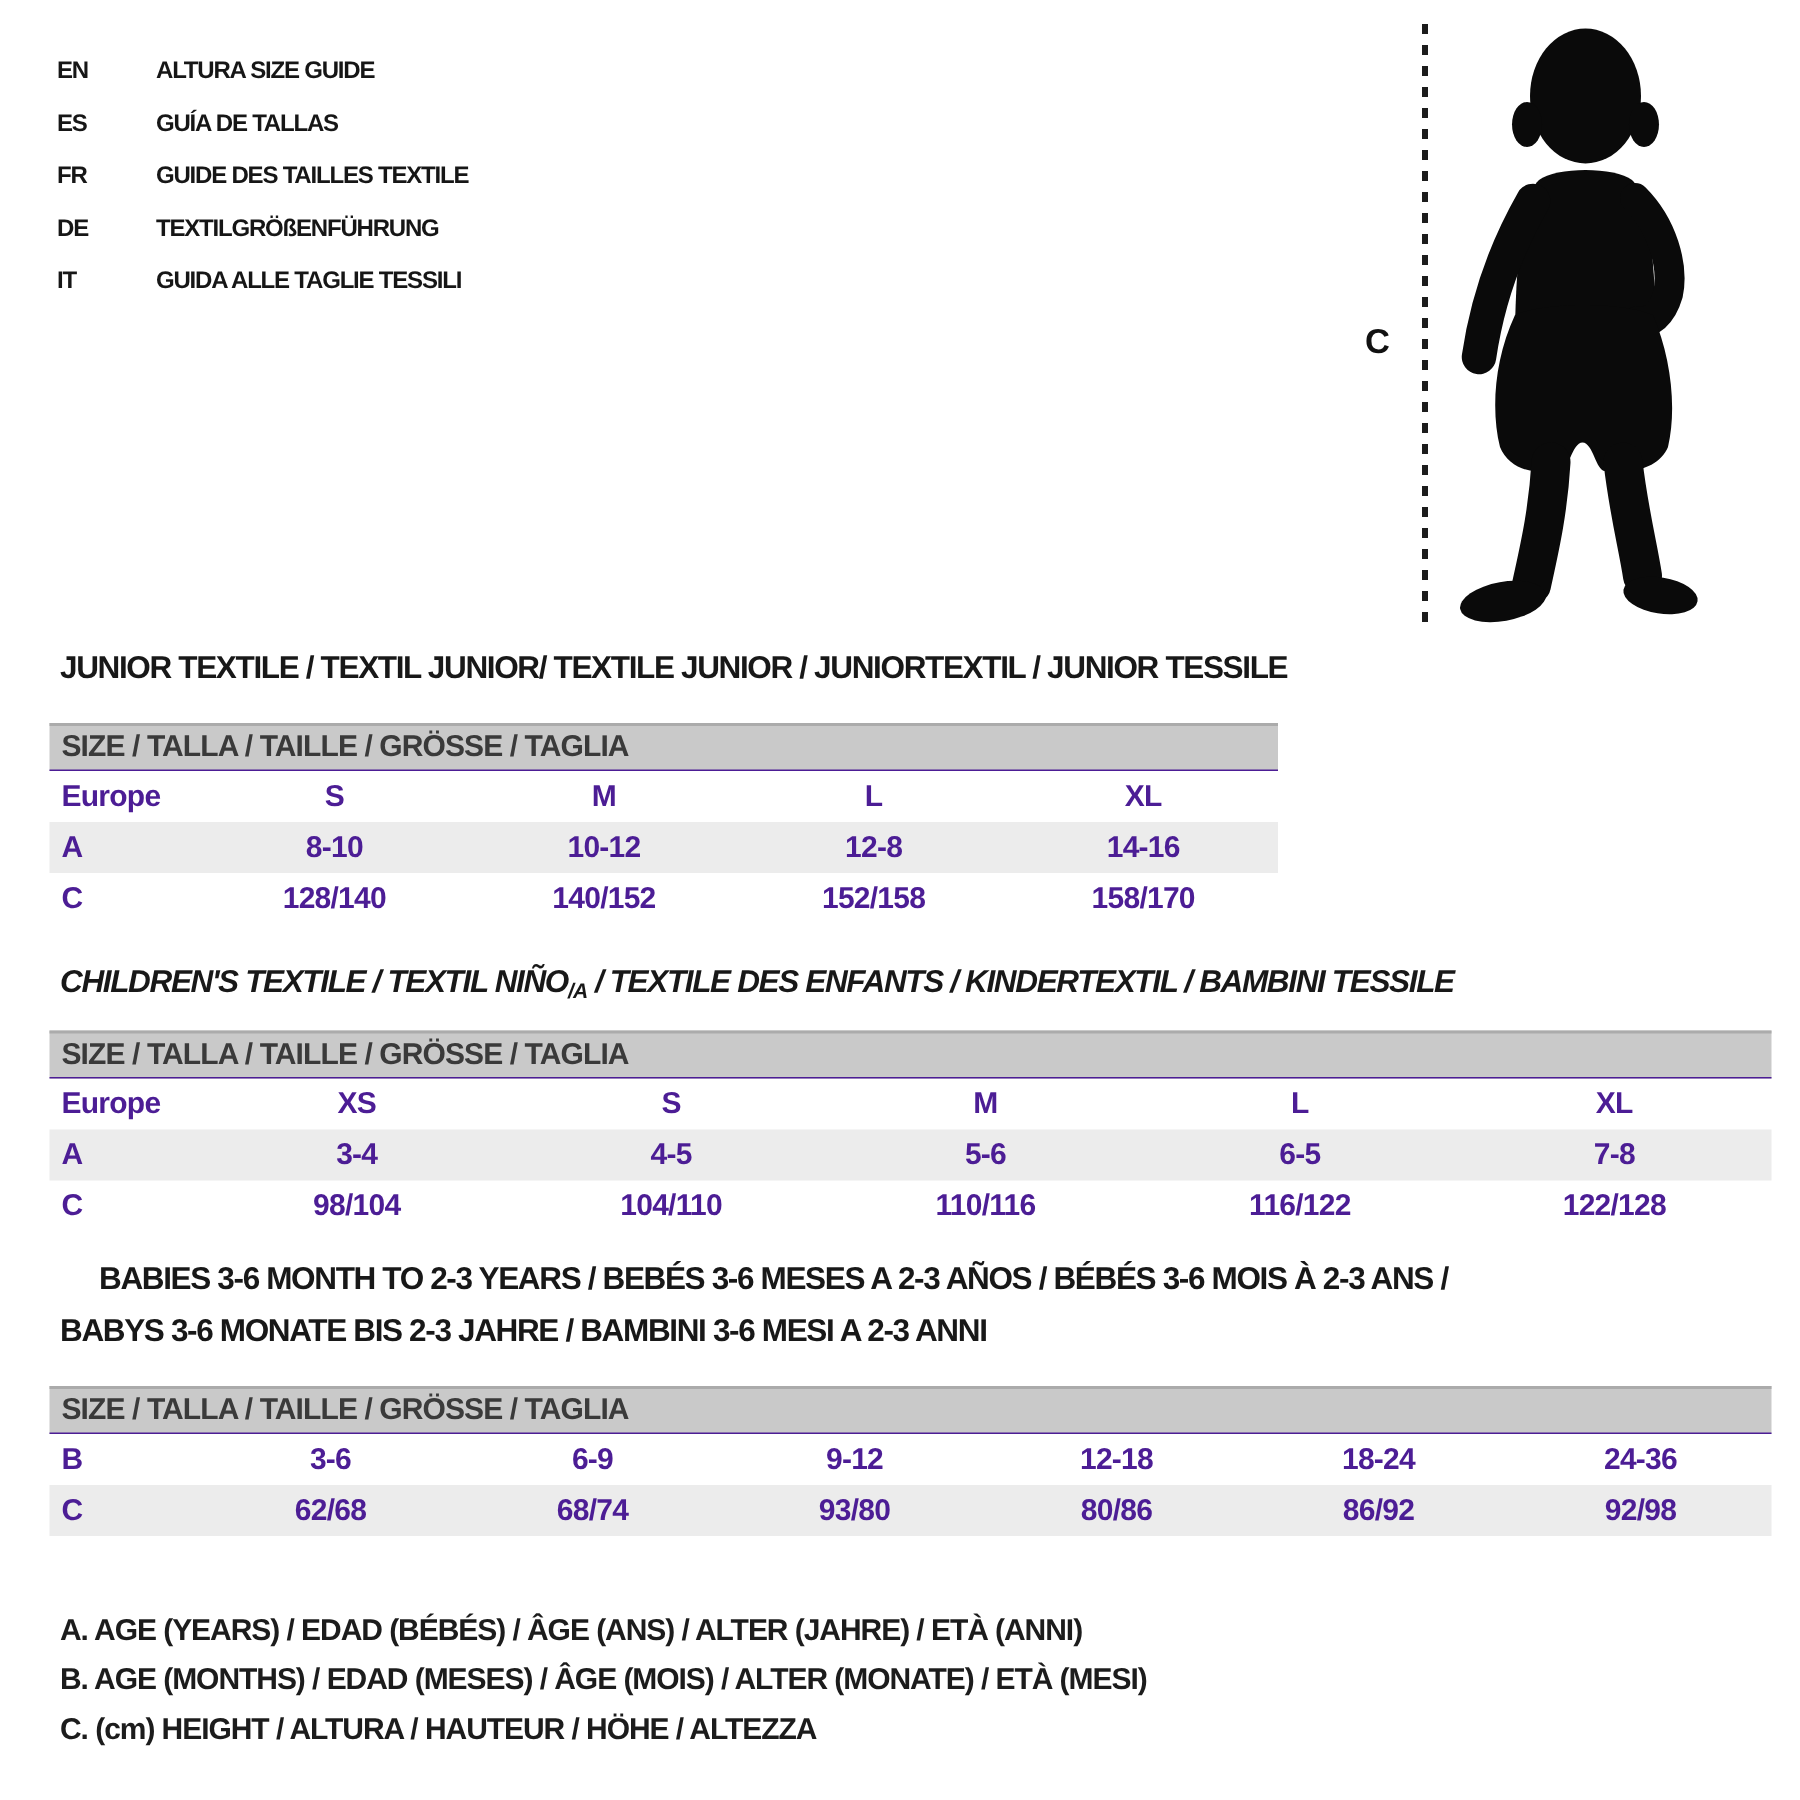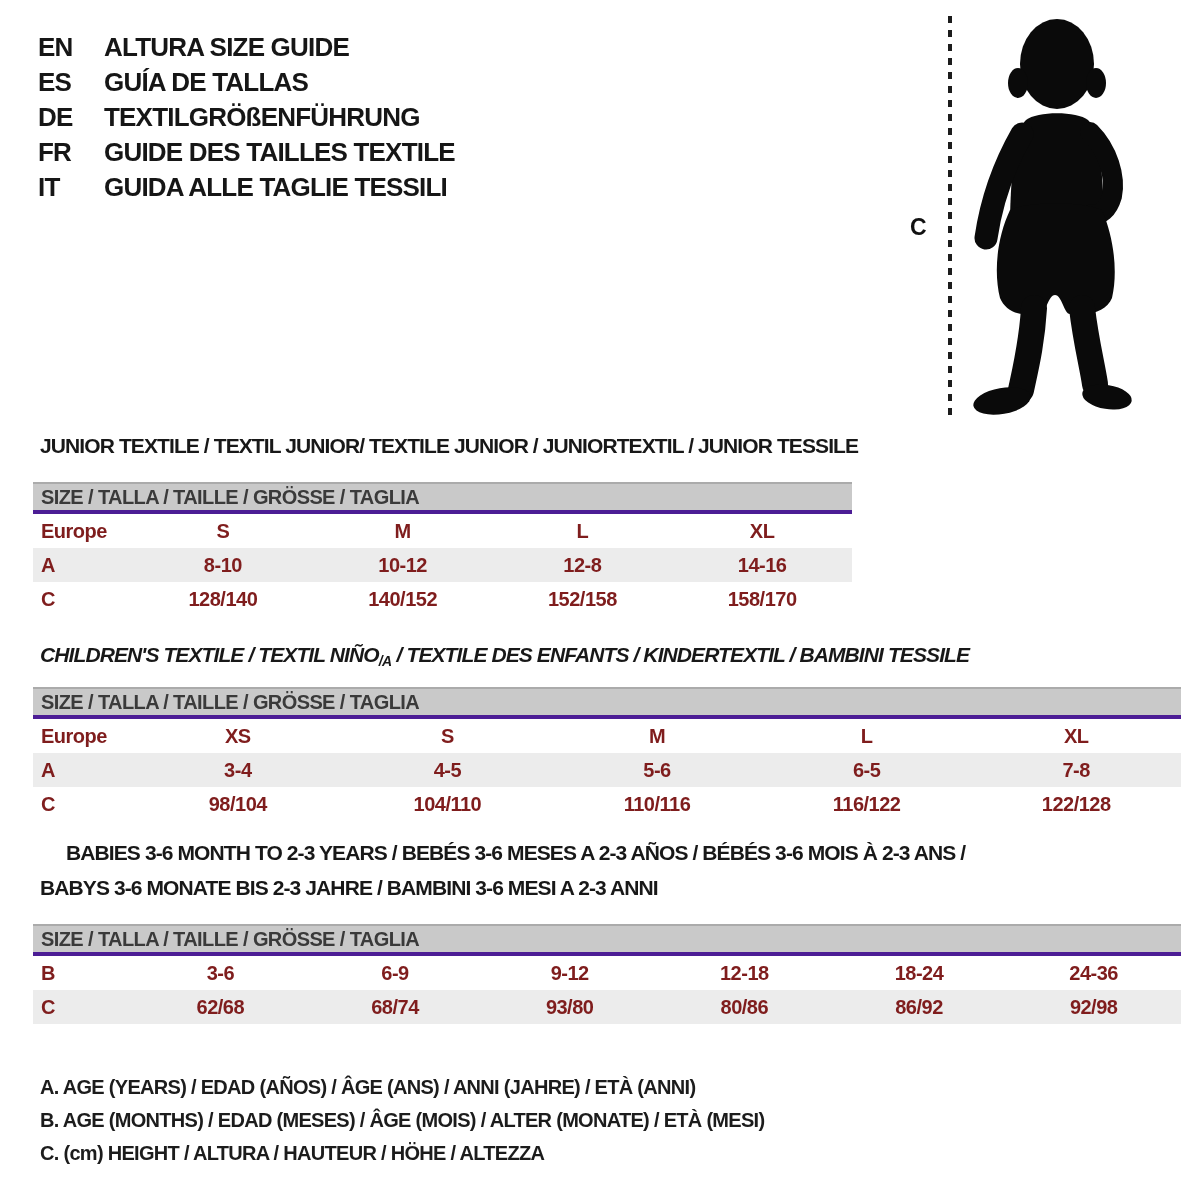--- a/index.html
+++ b/index.html
@@ -8,21 +8,21 @@
     background:#ffffff;
     font-family:"Liberation Sans", sans-serif;
     color:#1e1e1e;
   }
   .page { position:relative; width:1200px; height:1200px; overflow:hidden; background:#fff; }
 
   
   .lang-block { position:absolute; left:38px; top:30px; }
   .lang-row { display:flex; height:35px; align-items:center; }
   .lang-code, .lang-title {
-    font-weight:bold; font-size:26px; letter-spacing:-0.8px;
+    font-weight:bold; font-size:16px; letter-spacing:-0.8px;
     color:#161616; white-space:nowrap;
   }
   .lang-code { width:66px; }
 
   
   .dash-line {
     position:absolute; left:948px; top:16px; width:4px; height:400px;
     background:repeating-linear-gradient(to bottom, #1c1c1c 0 7px, transparent 7px 14px);
   }
   .measure-label {
@@ -38,28 +38,28 @@
     color:#181818; white-space:nowrap;
   }
   .section-title sub.subpart { font-size:14px; vertical-align:-4px; letter-spacing:-0.5px; }
 
   
   .size-table { position:absolute; }
   .band {
     height:32px; box-sizing:border-box;
     background:#c9c9c9;
     border-top:2px solid #ababab;
-    border-bottom:4px solid #4c1d95;
+    border-bottom:1px solid #4c1d95;
     display:flex; align-items:center;
     padding-left:8px;
     font-weight:bold; font-size:20px; letter-spacing:-0.6px; color:#3a3a3a;
   }
   .trow {
     display:grid; height:34px; align-items:center;
-    font-weight:bold; font-size:20px; letter-spacing:-0.5px; color:#7f1d1d;
+    font-weight:bold; font-size:20px; letter-spacing:-0.5px; color:#4c1d95;
   }
   .trow.shaded { background:#ececec; }
   .cols-4 { grid-template-columns:100px repeat(4, 1fr); }
   .cols-5 { grid-template-columns:100px repeat(5, 1fr); }
   .cols-6 { grid-template-columns:100px repeat(6, 1fr); }
   .rlabel { padding-left:8px; text-align:left; white-space:nowrap; }
   .cell { text-align:center; white-space:nowrap; }
 
   
   .notes { position:absolute; left:40px; top:1071px; }
@@ -77,26 +77,26 @@
   <div class="lang-block">
     <div class="lang-row">
       <span class="lang-code">EN</span>
       <span class="lang-title">ALTURA SIZE GUIDE</span>
     </div>
     <div class="lang-row">
       <span class="lang-code">ES</span>
       <span class="lang-title">GUÍA DE TALLAS</span>
     </div>
     <div class="lang-row">
+      <span class="lang-code">FR</span>
+      <span class="lang-title">GUIDE DES TAILLES TEXTILE</span>
+    </div>
+    <div class="lang-row">
       <span class="lang-code">DE</span>
       <span class="lang-title">TEXTILGRÖßENFÜHRUNG</span>
-    </div>
-    <div class="lang-row">
-      <span class="lang-code">FR</span>
-      <span class="lang-title">GUIDE DES TAILLES TEXTILE</span>
     </div>
     <div class="lang-row">
       <span class="lang-code">IT</span>
       <span class="lang-title">GUIDA ALLE TAGLIE TESSILI</span>
     </div>
   </div>
 
   <div class="dash-line"></div>
   <div class="measure-label">C</div>
   <svg class="silhouette" viewBox="0 0 180 408" xmlns="http://www.w3.org/2000/svg">
@@ -188,18 +188,18 @@
       <div class="cell">62/68</div>
       <div class="cell">68/74</div>
       <div class="cell">93/80</div>
       <div class="cell">80/86</div>
       <div class="cell">86/92</div>
       <div class="cell">92/98</div>
     </div>
   </div>
 
   <div class="notes">
-    <div class="note-line">A. AGE (YEARS) / EDAD (AÑOS) / ÂGE (ANS) / ANNI (JAHRE) / ETÀ (ANNI)</div>
+    <div class="note-line">A. AGE (YEARS) / EDAD (BÉBÉS) / ÂGE (ANS) / ALTER (JAHRE) / ETÀ (ANNI)</div>
     <div class="note-line">B. AGE (MONTHS) / EDAD (MESES) / ÂGE (MOIS) / ALTER (MONATE) / ETÀ (MESI)</div>
     <div class="note-line">C. (cm) HEIGHT / ALTURA / HAUTEUR / HÖHE / ALTEZZA</div>
   </div>
 
 </div>
 
 </body></html>

